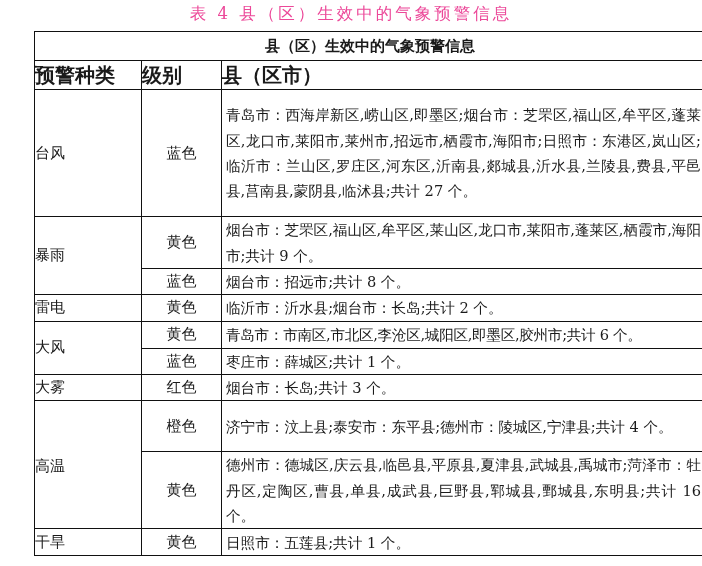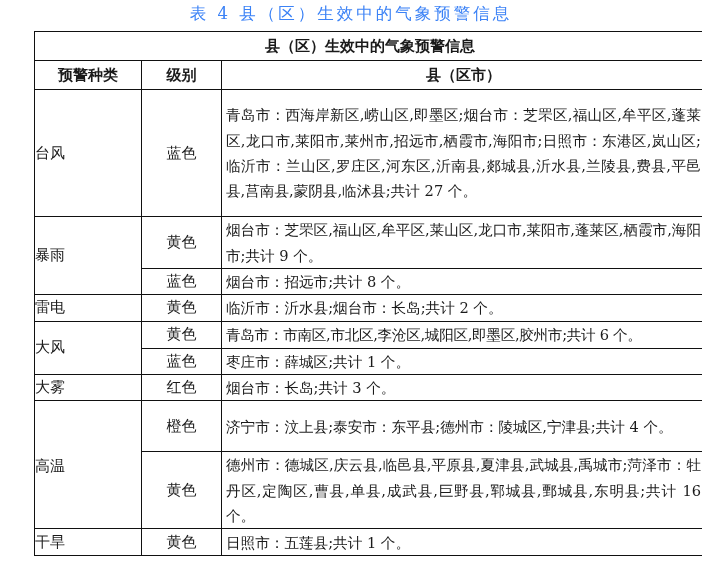--- a/index.html
+++ b/index.html
@@ -1,26 +1,26 @@
 <!DOCTYPE html>
 <html><head>
 <meta charset="utf-8">
 <style>
   html, body { margin: 0; padding: 0; background: #ffffff; }
   body { width: 702px; height: 566px; position: relative; overflow: hidden;
          font-family: "DejaVu Serif", "Liberation Serif", serif; color: #1a1a1a; }
   .caption { position: absolute; top: 3px; left: 0; width: 702px; text-align: center;
-             font-size: 16.5px; letter-spacing: 3px; color: #3b82f6; }
+             font-size: 16.5px; letter-spacing: 3px; color: #ec4899; }
   table { position: absolute; left: 34px; top: 31px; border-collapse: collapse;
           table-layout: fixed; width: 671px; }
   td, th { border: 1.4px solid #111; padding: 0; font-weight: normal; vertical-align: middle; }
   .head-title { height: 28px; text-align: center; font-family: "DejaVu Sans", "Liberation Sans", sans-serif;
                 font-size: 15px; font-weight: bold; }
-  .col-head { height: 28px; text-align: center; font-family: "DejaVu Sans", "Liberation Sans", sans-serif;
-              font-size: 15px; font-weight: bold; }
+  .col-head { height: 28px; text-align: left; font-family: "DejaVu Sans", "Liberation Sans", sans-serif;
+              font-size: 20px; font-weight: bold; }
   .type { font-size: 15px; }
   .level { text-align: center; font-size: 15px; }
   .areas { font-size: 14.6px; line-height: 25.3px; padding: 0 4px 0 4px; text-align: justify; }
   .one { height: 25px; }
   .offset-label { vertical-align: top; padding-top: 30px; }
 </style>
 </head>
 <body>
 
 <div class="caption">表 4 县（区）生效中的气象预警信息</div>

